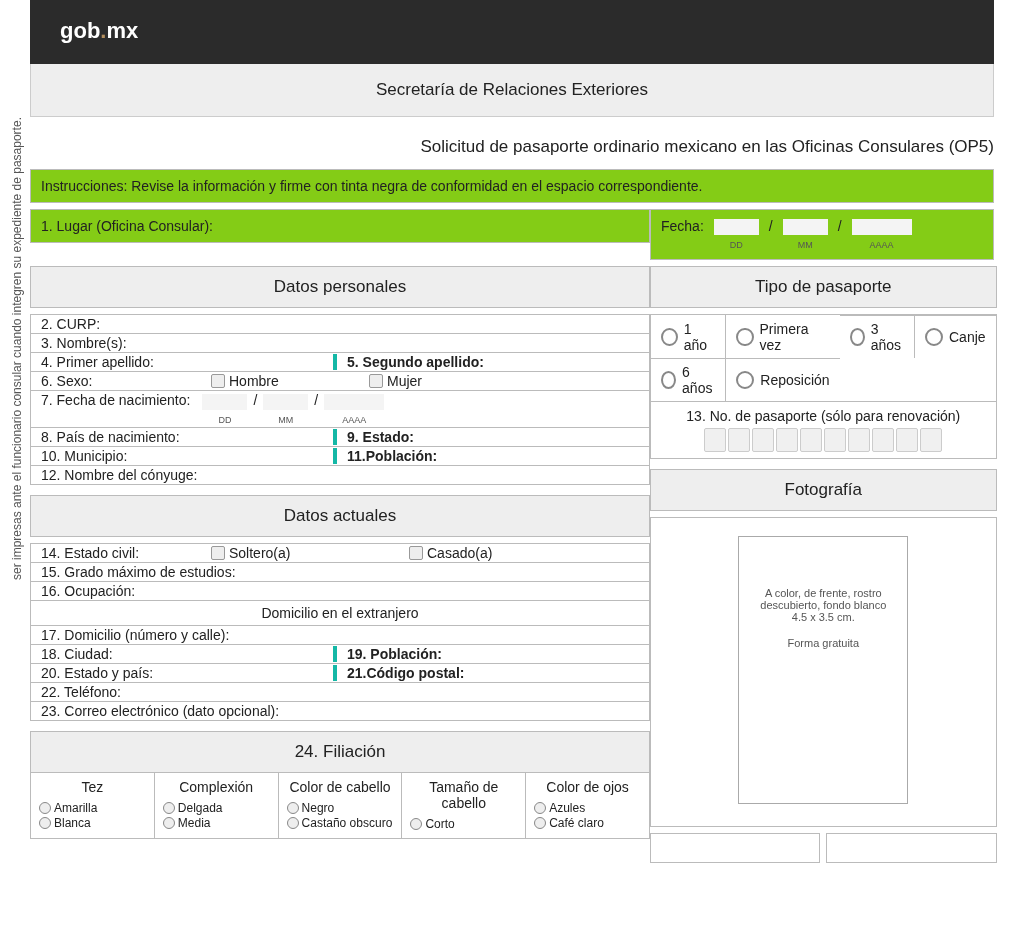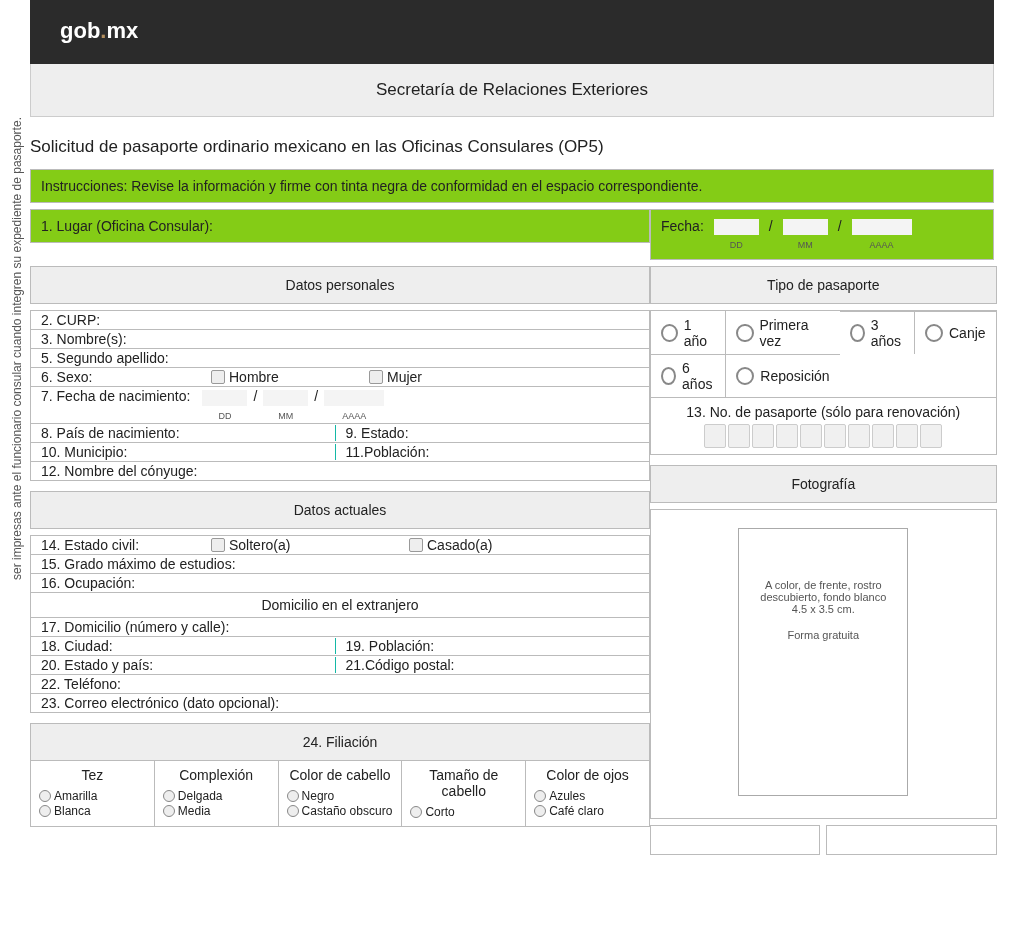--- a/index.html
+++ b/index.html
@@ -26,34 +26,34 @@
     padding: 16px 0;
     font-size: 17px;
     margin: 0 30px;
     border: 1px solid #ccc;
     border-top: none;
   }
   .main {
     margin: 20px 30px 0 30px;
   }
   .form-title {
-    text-align: left;
+    text-align: right;
     font-size: 17px;
     margin-bottom: 12px;
   }
   .box {
     border: 1px solid #bbb;
     padding: 8px 10px;
     margin-bottom: 6px;
     background: #84cc16;
   }
   .section-header {
     background: #eee;
     text-align: center;
-    font-size: 14px;
+    font-size: 17px;
     padding: 10px 0;
     border: 1px solid #bbb;
     margin-bottom: 6px;
   }
   .row-flex { display: flex; }
   .col-left { flex: 0 0 620px; }
   .col-right { flex: 1; }
   .field-row {
     border: 1px solid #bbb;
     border-top: none;
@@ -61,22 +61,23 @@
     display: flex;
     align-items: center;
     position: relative;
   }
   .field-group > .field-row:first-child { border-top: 1px solid #bbb; }
   .split > div {
     flex: 1;
     padding-right: 8px;
   }
   .split > div + div {
-    border-left: 1px solid #14b8a6;
+    border-left: 4px solid #14b8a6;
     padding-left: 10px;
+    font-weight: bold;
   }
   .chk {
     display: inline-block;
     width: 14px;
     height: 14px;
     border: 1px solid #999;
     border-radius: 2px;
     background: #eee;
     vertical-align: middle;
     margin-right: 4px;
@@ -237,20 +238,21 @@
     <div class="col-left">
       <div class="section-header">Datos personales</div>
       <div class="field-group">
         <div class="field-row">
             <span>2. CURP:</span>
           </div>
         <div class="field-row">
             <span>3. Nombre(s):</span>
           </div>
         <div class="field-row split">
+          <div><span>4. Primer apellido:</span></div>
           <div><span>5. Segundo apellido:</span></div>
         </div>
         <div class="field-row">
           <span style="width:170px;display:inline-block;">6. Sexo:</span>
           <span class="chk"></span>
           <span style="width:140px;display:inline-block;">Hombre</span>
           <span class="chk"></span>
           <span>Mujer</span>
         </div>
         <div class="field-row" style="align-items:flex-start;">

